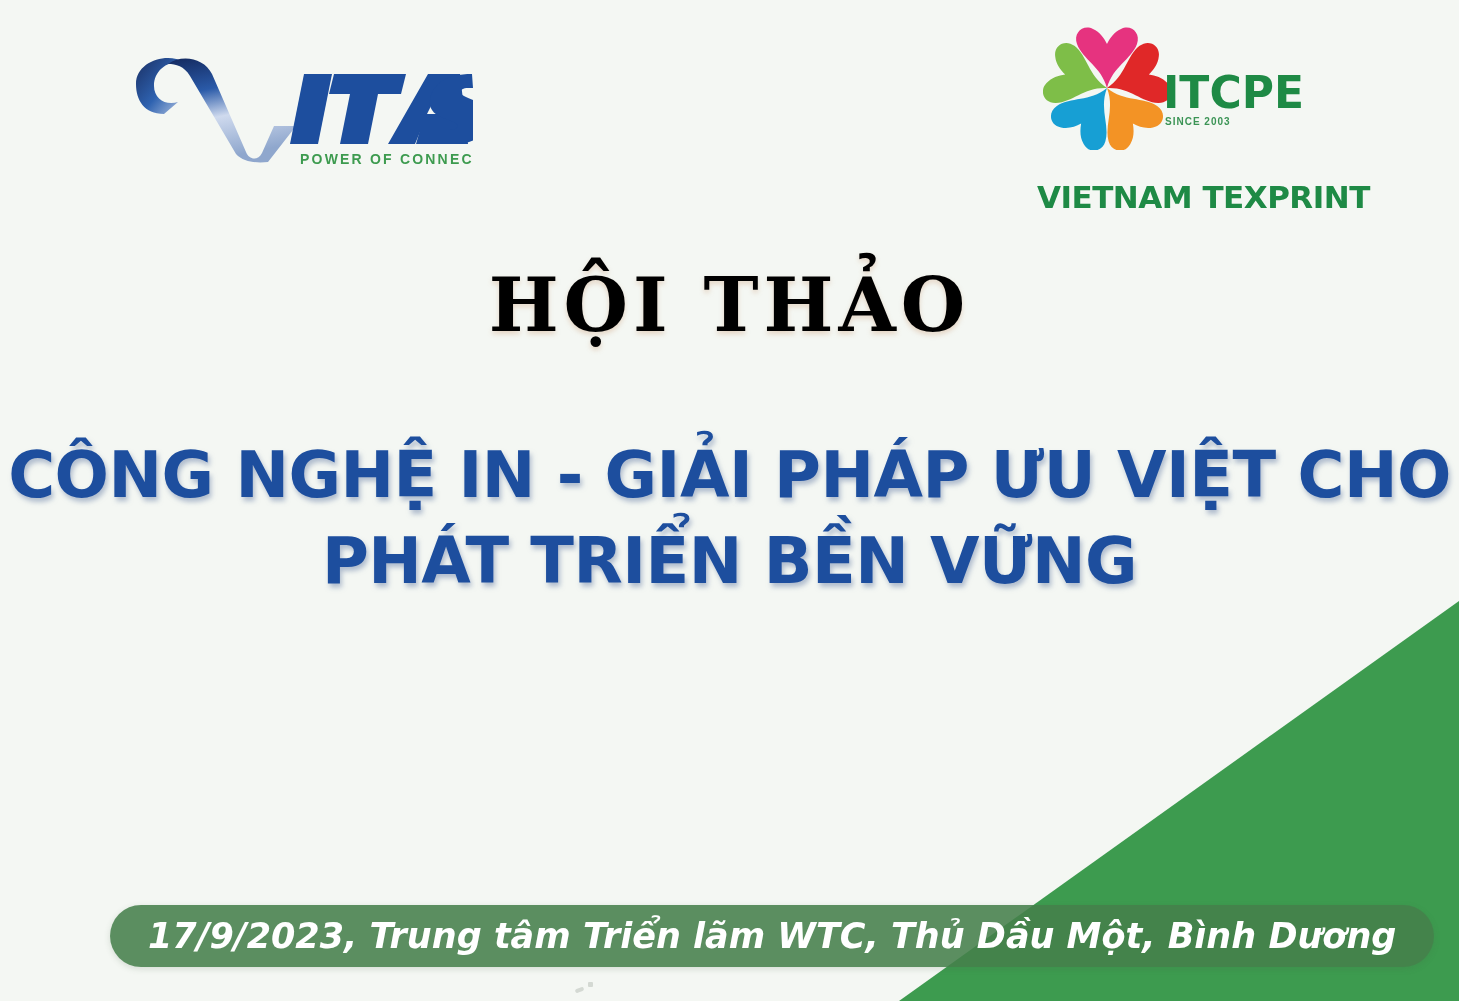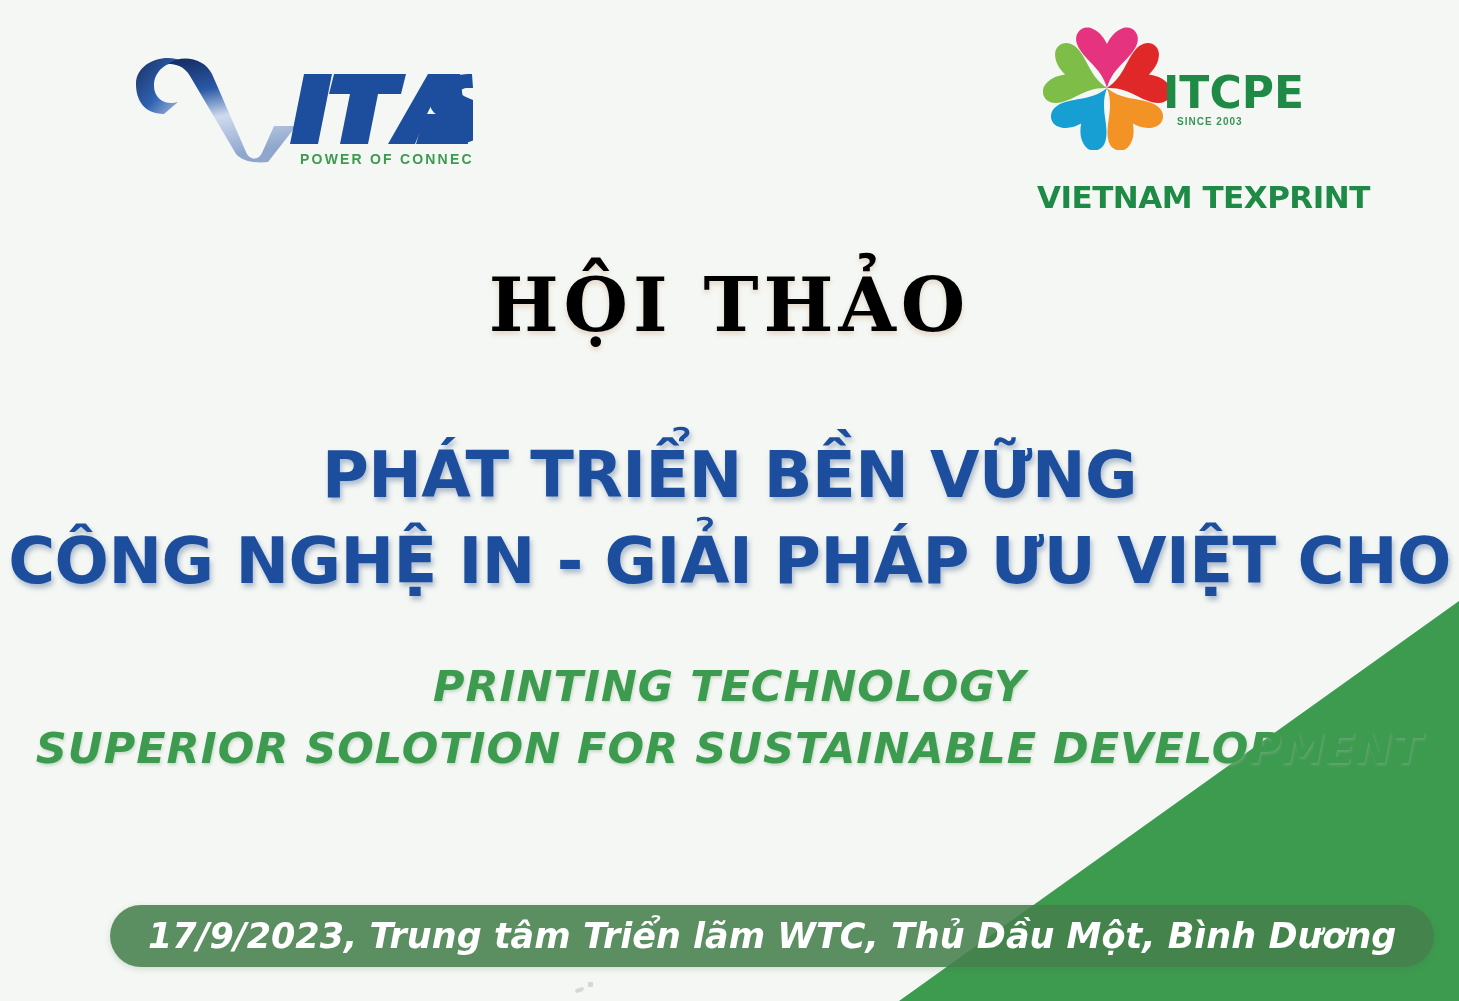--- a/index.html
+++ b/index.html
@@ -72,21 +72,21 @@
     color: #1e8a45;
     line-height: 0.95;
   }
   .itcpe-since {
     font-family: "Liberation Sans", sans-serif;
     font-weight: bold;
     font-size: 10px;
     letter-spacing: 1px;
     color: #3b9455;
     margin-top: 2px;
-    margin-left: 14px;
+    margin-left: 2px;
   }
   .itcpe-sub {
     position: absolute;
     left: 2px;
     top: 118px;
     width: 268px;
     text-align: center;
     font-family: "DejaVu Sans", sans-serif;
     font-weight: bold;
     font-size: 31px;
@@ -269,28 +269,24 @@
     <div class="itcpe-words">
       <div class="itcpe-main">ITCPE</div>
       <div class="itcpe-since">SINCE 2003</div>
     </div>
     <div class="itcpe-sub">VIETNAM TEXPRINT</div>
   </div>
 
   <div class="hoithao">HỘI THẢO</div>
 
   <div class="main-title">
+    <div class="line l1">CÔNG NGHỆ IN - GIẢI PHÁP ƯU VIỆT CHO</div>
     <div class="line l2">PHÁT TRIỂN BỀN VỮNG</div>
-    <div class="line l1">CÔNG NGHỆ IN - GIẢI PHÁP ƯU VIỆT CHO</div>
-  </div>
-
-  <div class="subtitle">
-    <div class="sline">PRINTING TECHNOLOGY</div>
-    <div class="sline">SUPERIOR SOLOTION FOR SUSTAINABLE DEVELOPMENT</div>
-  </div>
+  </div>
+
 
   <div class="info-pill">
     <span class="info-pill-text">17/9/2023, Trung tâm Triển lãm WTC, Thủ Dầu Một, Bình Dương</span>
   </div>
 
   <div class="artifact">
     <span class="d1"></span>
       <span class="d2"></span>
   </div>
 

